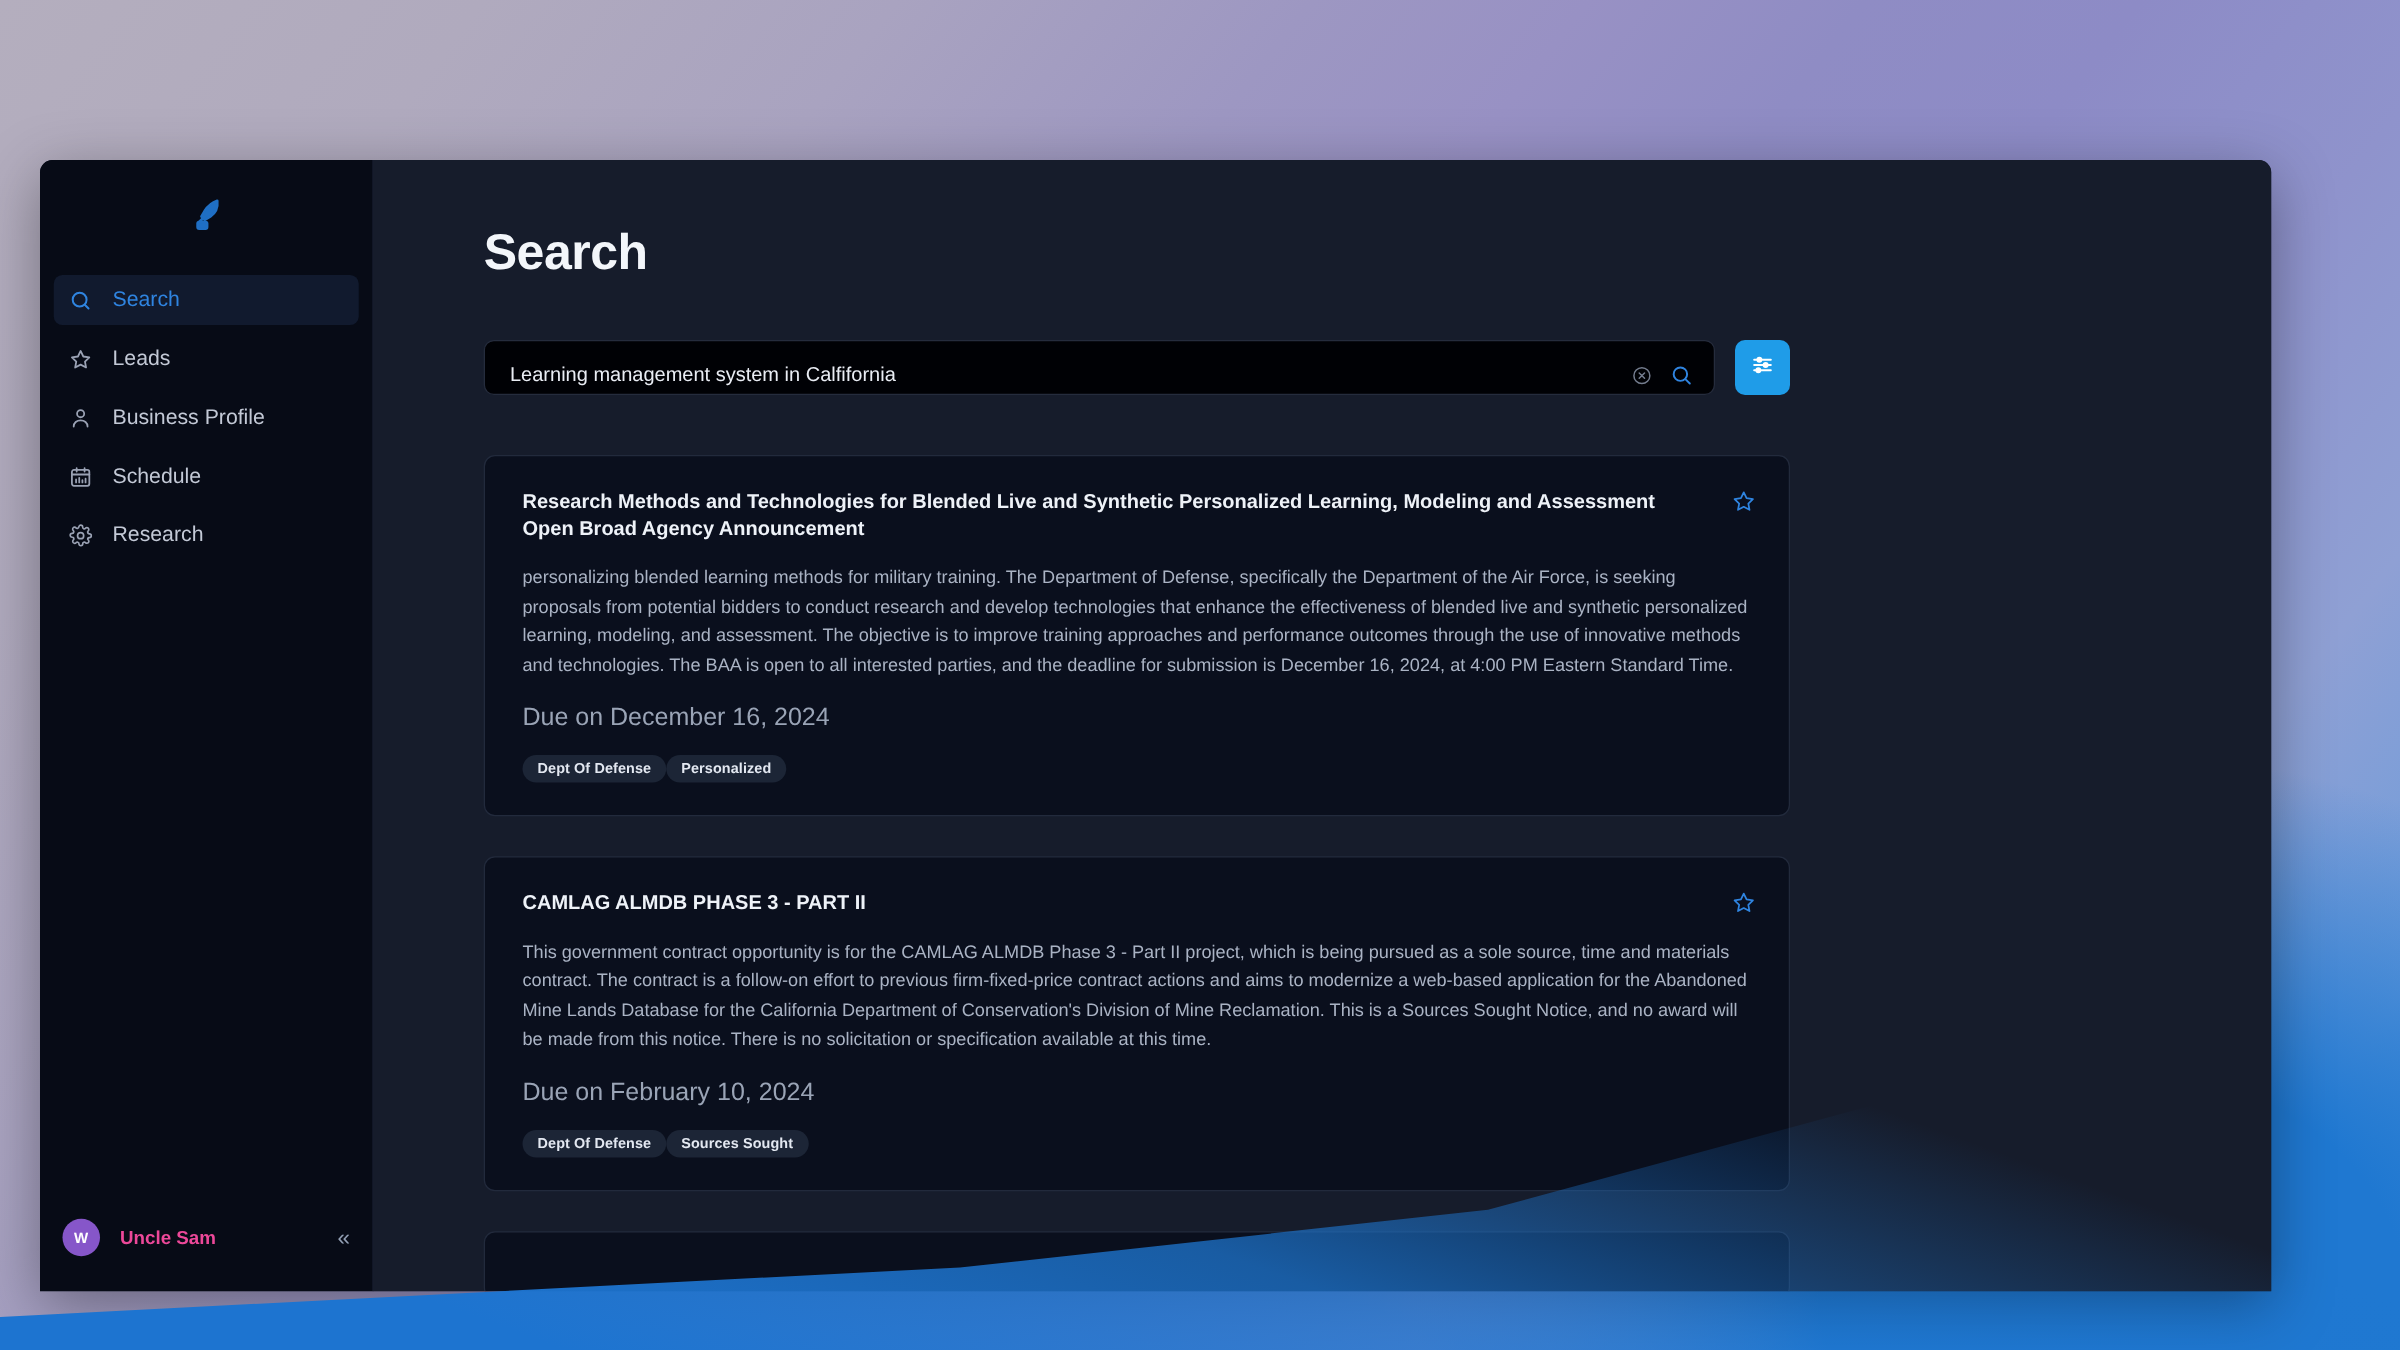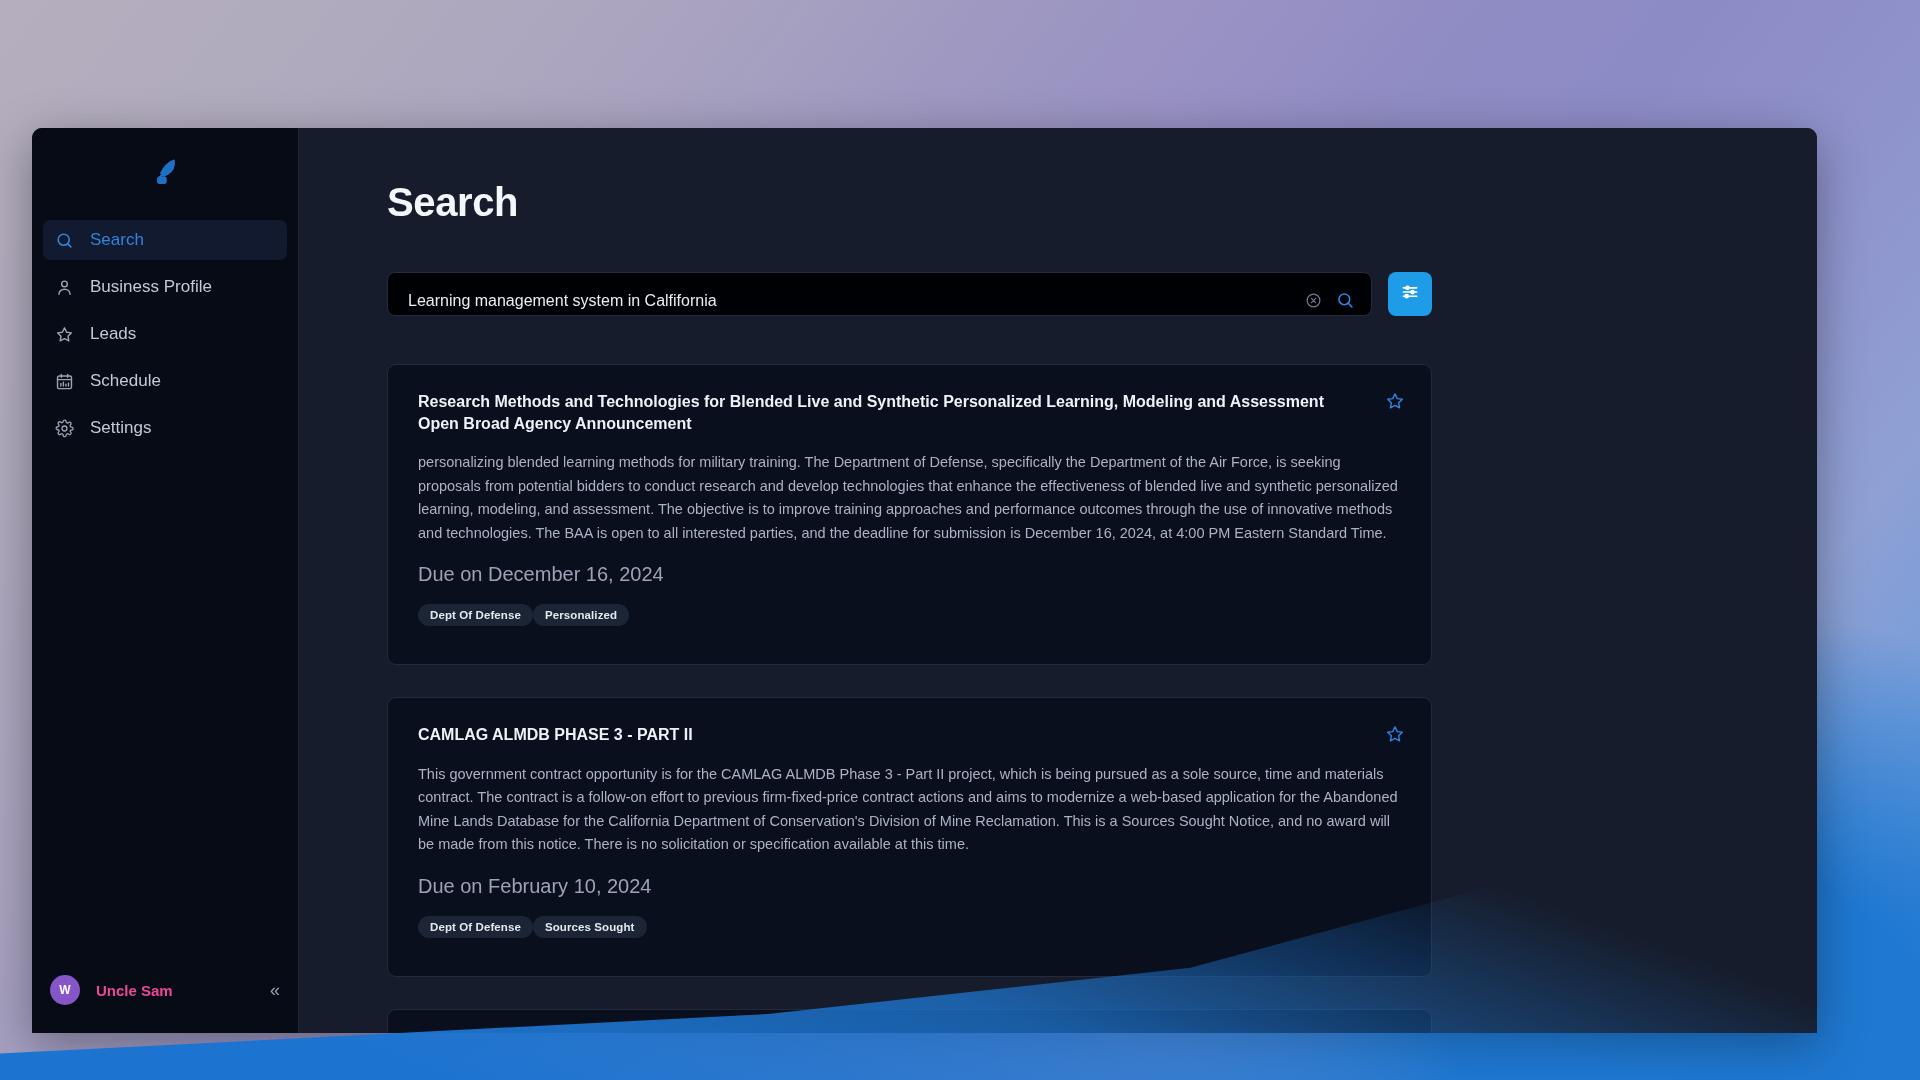--- a/index.html
+++ b/index.html
@@ -176,21 +176,21 @@
   }
   .filter-btn svg { width: 20px; height: 20px; color: #ffffff; }
 
   
   .results { display: flex; flex-direction: column; gap: 32px; }
   .card {
     position: relative;
     background: #0a0f1d;
     border: 1px solid #222a3c;
     border-radius: 9px;
-    padding: 26px 30px 38px 30px;
+    padding: 26px 30px 26px 30px;
   }
   .card-title {
     font-size: 16px;
     font-weight: bold;
     color: #eef2f8;
     line-height: 1.35;
     max-width: 945px;
     margin-bottom: 17px;
   }
   .card-desc {
@@ -251,56 +251,56 @@
             <svg viewBox="0 0 24 24" fill="none" stroke="currentColor" stroke-width="2" stroke-linecap="round">
               <circle cx="11" cy="11" r="7"></circle>
                 <path d="M20 20l-3.8-3.8"></path>
             </svg>
           </span>
           <span>Search</span>
         </div>
 
         <div class="nav-item">
           <span class="ic">
+            <svg viewBox="0 0 24 24" fill="none" stroke="currentColor" stroke-width="1.8" stroke-linejoin="round">
+              <path d="M12 3.5l2.7 5.6 6.1.8-4.4 4.3 1.1 6-5.5-2.9L6.5 20.2l1.1-6L3.2 9.9l6.1-.8z"></path>
+            </svg>
+          </span>
+          <span>Leads</span>
+        </div>
+
+        <div class="nav-item">
+          <span class="ic">
             <svg viewBox="0 0 24 24" fill="none" stroke="currentColor" stroke-width="1.8" stroke-linecap="round">
               <circle cx="12" cy="7.5" r="3.6"></circle>
                 <path d="M5 20.5c0-3.8 3.1-6.3 7-6.3s7 2.5 7 6.3"></path>
             </svg>
           </span>
           <span>Business Profile</span>
-        </div>
-
-        <div class="nav-item">
-          <span class="ic">
-            <svg viewBox="0 0 24 24" fill="none" stroke="currentColor" stroke-width="1.8" stroke-linejoin="round">
-              <path d="M12 3.5l2.7 5.6 6.1.8-4.4 4.3 1.1 6-5.5-2.9L6.5 20.2l1.1-6L3.2 9.9l6.1-.8z"></path>
-            </svg>
-          </span>
-          <span>Leads</span>
         </div>
 
         <div class="nav-item">
           <span class="ic">
             <svg viewBox="0 0 24 24" fill="none" stroke="currentColor" stroke-width="1.8" stroke-linecap="round">
               <rect x="3.2" y="5" width="17.6" height="16" rx="2"></rect>
               <path d="M3.2 9.6h17.6M8 3.2v3.4M16 3.2v3.4"></path>
               <path d="M7.4 17.6v-3M10.6 17.6v-4.6M13.8 17.6v-2.2M17 17.6v-3.8"></path>
             </svg>
           </span>
           <span>Schedule</span>
         </div>
 
         <div class="nav-item">
           <span class="ic">
             <svg viewBox="0 0 24 24" fill="none" stroke="currentColor" stroke-width="1.7" stroke-linejoin="round">
               <circle cx="12" cy="12" r="3.1"></circle>
               <path d="M19.3 14.5a1.6 1.6 0 00.32 1.76l.06.06a1.94 1.94 0 11-2.74 2.74l-.06-.06a1.6 1.6 0 00-1.76-.32 1.6 1.6 0 00-.97 1.47v.17a1.94 1.94 0 11-3.88 0v-.09a1.6 1.6 0 00-1.05-1.47 1.6 1.6 0 00-1.76.32l-.06.06a1.94 1.94 0 11-2.74-2.74l.06-.06a1.6 1.6 0 00.32-1.76 1.6 1.6 0 00-1.47-.97H3.4a1.94 1.94 0 110-3.88h.09a1.6 1.6 0 001.47-1.05 1.6 1.6 0 00-.32-1.76l-.06-.06a1.94 1.94 0 112.74-2.74l.06.06a1.6 1.6 0 001.76.32h.08a1.6 1.6 0 00.97-1.47V3.4a1.94 1.94 0 113.88 0v.09a1.6 1.6 0 00.97 1.47 1.6 1.6 0 001.76-.32l.06-.06a1.94 1.94 0 112.74 2.74l-.06.06a1.6 1.6 0 00-.32 1.76v.08a1.6 1.6 0 001.47.97h.17a1.94 1.94 0 110 3.88h-.09a1.6 1.6 0 00-1.47.97z"></path>
             </svg>
           </span>
-          <span>Settings</span>
+          <span>Research</span>
         </div>
 
       </nav>
 
       <div class="sidebar-footer">
         <div class="avatar">W</div>
         <div class="user-name">Uncle Sam</div>
         <div class="collapse-btn">«</div>
       </div>
 

